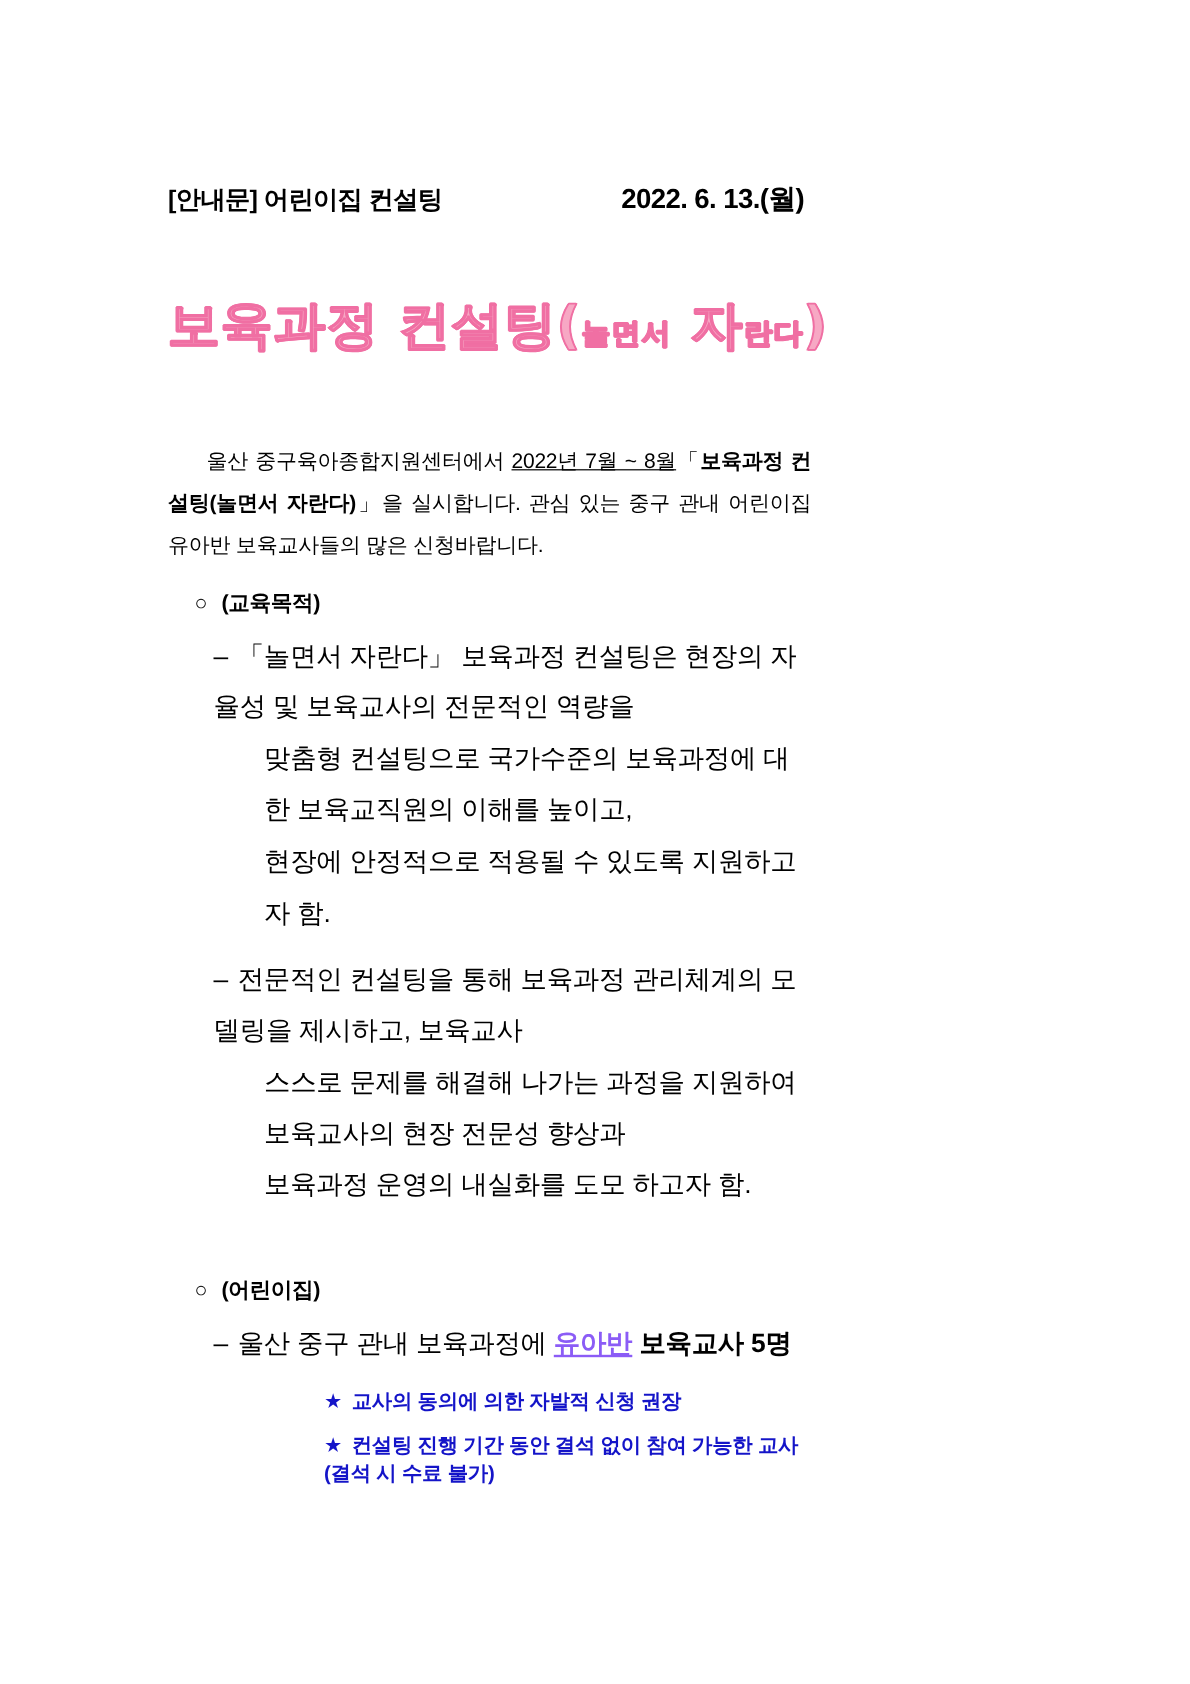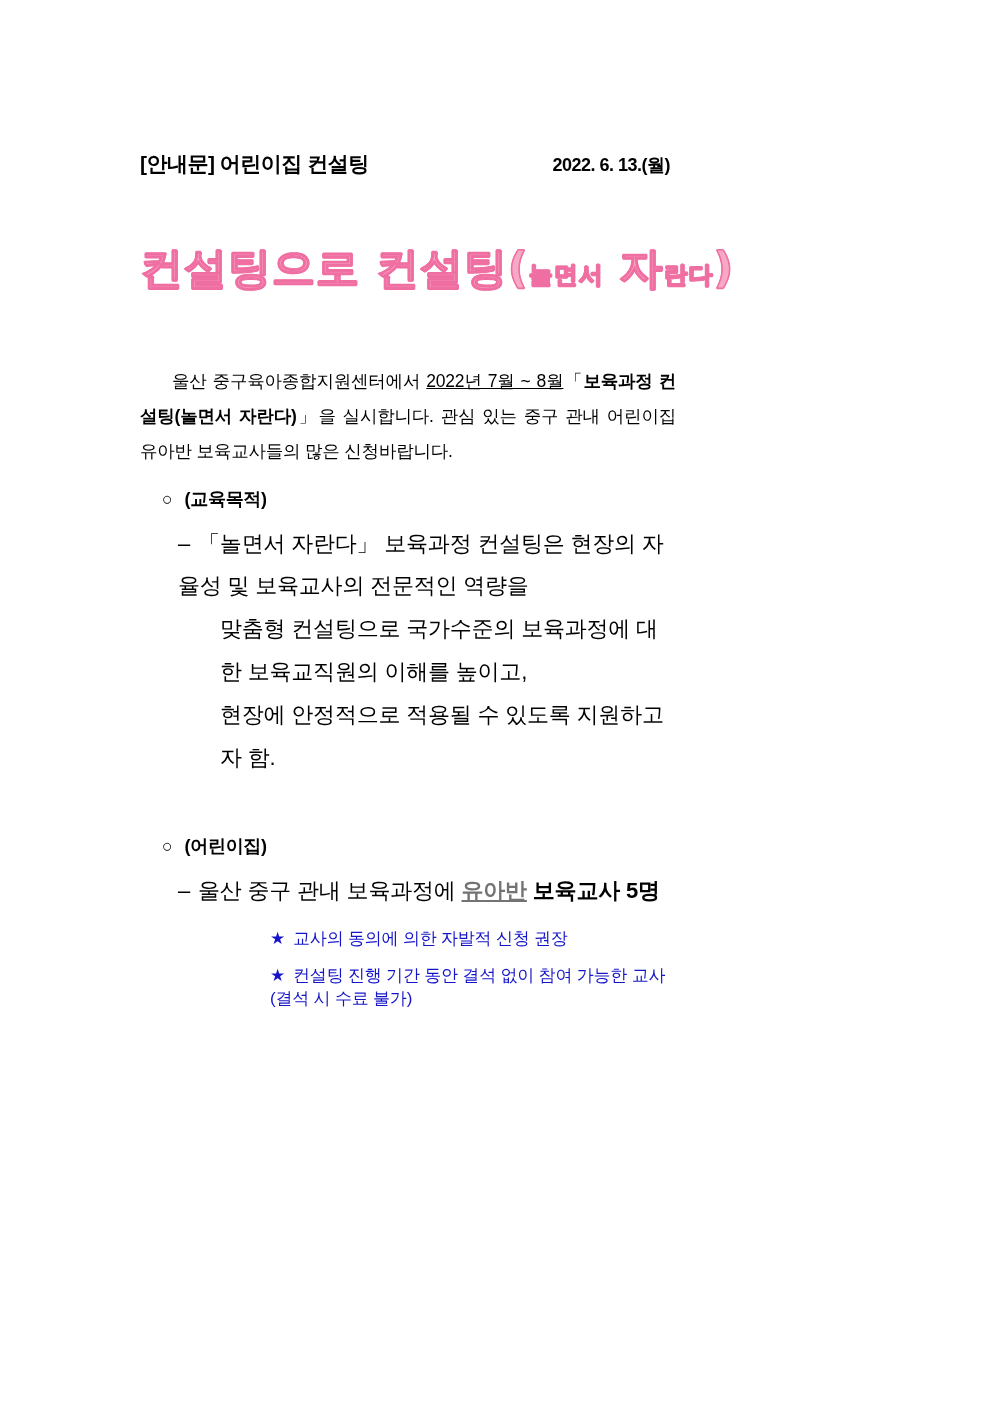--- a/index.html
+++ b/index.html
@@ -28,21 +28,21 @@
     display: flex;
     justify-content: space-between;
     align-items: baseline;
     font-weight: bold;
     font-size: 21px;
     letter-spacing: -0.5px;
   }
   .header-left { white-space: nowrap; }
   .header-right {
     white-space: nowrap;
-    font-size: 18px;
+    font-size: 23px;
     margin-right: 6px;
   }
 
   
   .title-wrap {
     text-align: center;
     margin-top: 62px;
   }
   .main-title {
     display: inline-block;
@@ -89,64 +89,69 @@
     margin-top: 12px;
     margin-left: 38px;
     line-height: 1.95;
     letter-spacing: -0.2px;
   }
   .dash-item .dash { margin-right: 8px; }
   .dash-item .cont { display: block; margin-left: 42px; }
 
   .star-item {
     font-size: 17px;
-    font-weight: normal;
+    font-weight: bold;
     color: #1414c8;
     margin-left: 130px;
     margin-top: 14px;
     letter-spacing: -0.2px;
   }
   .star-item .star { color: #1414c8; margin-right: 8px; }
 
   .red-u {
-    color: #737373;
+    color: #8b5cf6;
     font-weight: bold;
     text-decoration: underline;
   }
   .bold-plain { font-weight: bold; }
 </style>
 </head>
 <body>
 
 <div class="page">
 
   <div class="header-row">
     <div class="header-left">[안내문] 어린이집 컨설팅</div>
     <div class="header-right">2022.  6.  13.(월)</div>
   </div>
 
   <div class="title-wrap">
-    <span class="main-title"><span>컨설팅으로 컨설팅(</span><span class="sm">놀면서</span><span>  자</span><span class="sm">란다</span><span>)</span></span>
+    <span class="main-title"><span>보육과정 컨설팅(</span><span class="sm">놀면서</span><span>  자</span><span class="sm">란다</span><span>)</span></span>
   </div>
 
   <p class="intro">
     <span class="indent"></span><span>울산  중구육아종합지원센터에서  </span><span class="u">2022년  7월  ~  8월</span><span>「</span><span class="b">보육과정  컨설팅(놀면서  자란다)</span><span>」을  실시합니다.  관심  있는  중구  관내  어린이집  유아반  보육교사들의  많은  신청바랍니다.</span>
   </p>
 
   <div class="section">
     <div class="sec-head">
       <span class="circ">○</span><span>(교육목적)</span>
     </div>
 
     <div class="dash-item">
       <span class="dash">–</span><span>「놀면서 자란다」 보육과정 컨설팅은 현장의 자율성 및 보육교사의 전문적인 역량을</span>
       <span class="cont">맞춤형 컨설팅으로 국가수준의 보육과정에 대한 보육교직원의 이해를 높이고,</span>
       <span class="cont">현장에 안정적으로 적용될 수 있도록 지원하고자 함.</span>
     </div>
 
+    <div class="dash-item">
+      <span class="dash">–</span><span>전문적인 컨설팅을 통해 보육과정 관리체계의 모델링을 제시하고, 보육교사</span>
+      <span class="cont">스스로 문제를 해결해 나가는 과정을 지원하여 보육교사의 현장 전문성 향상과</span>
+      <span class="cont">보육과정 운영의 내실화를 도모 하고자 함.</span>
+    </div>
   </div>
 
   <div class="section" style="margin-top:54px;">
     <div class="sec-head">
       <span class="circ">○</span><span>(어린이집)</span>
     </div>
 
     <div class="dash-item">
       <span class="dash">–</span><span>울산 중구 관내 보육과정에 </span><span class="red-u">유아반</span><span class="bold-plain"> 보육교사 5명</span>
     </div>

